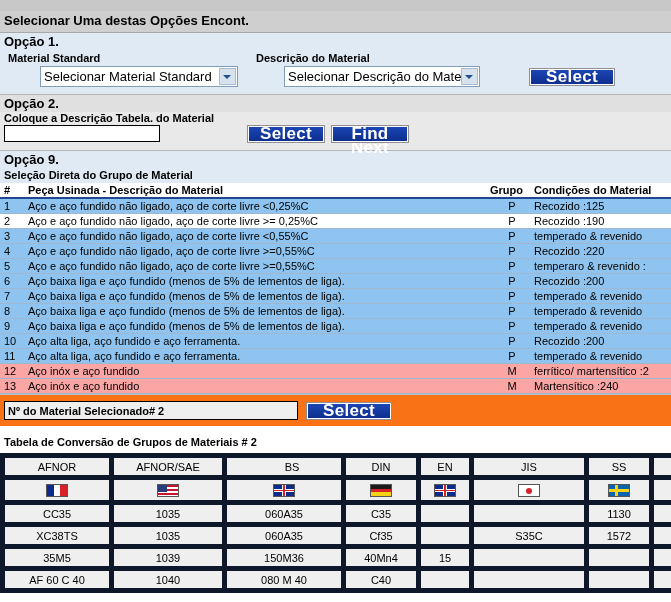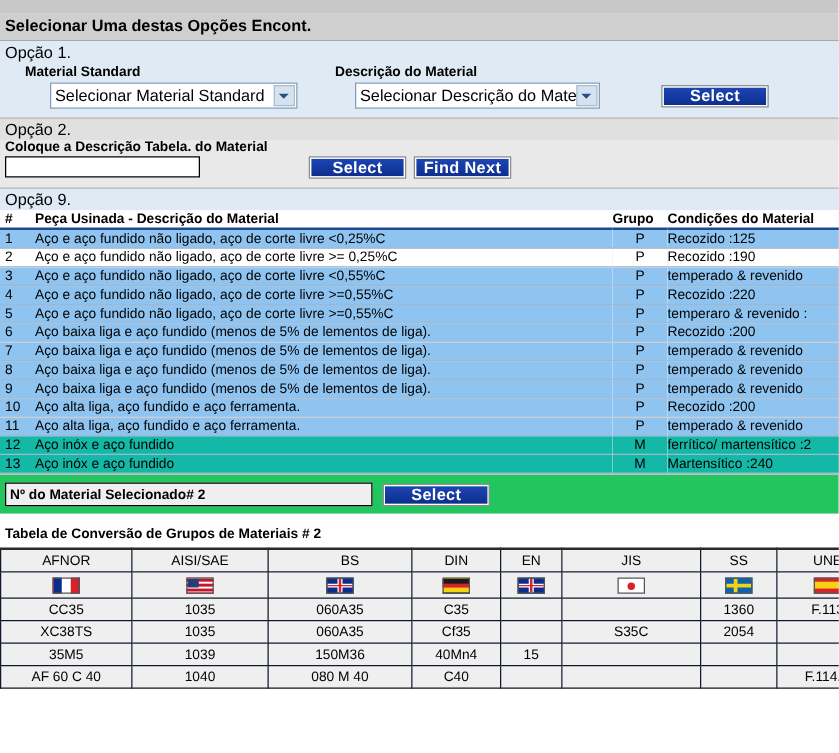--- a/index.html
+++ b/index.html
@@ -30,21 +30,21 @@
     border-bottom: 1px solid #a8a8a8;
   }
 
   
   .section-opt1 { background: #dfeaf4; padding: 0 0 4px 0; }
   .section-opt2 { background: #e9e9e9; padding: 0 0 4px 0; }
   .section-opt3 { background: #dfeaf4; padding: 0 0 0 0; }
 
   .opt-head {
     font-size: 13px;
-    font-weight: normal;
+    font-weight: bold;
     padding: 1px 4px 1px 4px;
   }
   .opt1-head { background: #dfeaf4; }
   .opt2-head { background: #e0e0e0; border-top: 1px solid #b5b5b5;}
   .opt3-head { background: #dfeaf4; border-top: 1px solid #b5b5b5;}
 
   .fieldlabel {
     font-size: 11px;
     font-weight: bold;
     padding: 0 0 1px 4px;
@@ -52,21 +52,20 @@
 
   
   .opt1-row {
     display: flex;
     align-items: center;
     padding: 0 0 3px 4px;
   }
   .opt1-labels {
     display: flex;
     padding: 2px 0 1px 4px;
-    margin-left: 12px;
   }
   .lbl-matstd { width: 244px; }
 
   .sel {
     position: relative;
     box-sizing: border-box;
     height: 21px;
     background: #ffffff;
     border: 1px solid #7f9db9;
     font-family: "Liberation Sans", sans-serif;
@@ -96,21 +95,21 @@
     border-top: 4px solid #21518c;
   }
 
   
   .btn {
     display: inline-block;
     box-sizing: border-box;
     background: #13389e;
     background: linear-gradient(#1c46b4, #0d2e8e);
     color: #ffffff;
-    font-size: 13px;
+    font-size: 17px;
     font-weight: bold;
     text-align: center;
     border: 1px solid #ffffff;
     outline: 1px solid #8f8f8f;
     height: 16px;
     line-height: 14px;
     letter-spacing: .3px;
   }
   .btn-select-1 { width: 84px; margin-left: 50px; }
   .btn-select-2 { width: 76px; }
@@ -163,29 +162,29 @@
     border-bottom: 1px solid #9fb8cf;
     white-space: nowrap;
     overflow: hidden;
   }
   .c-num   { width: 24px; padding-left: 4px !important; }
   .c-desc  { width: 462px; }
   .c-grp   { width: 44px; text-align: center; }
   .c-cond  { width: 141px; }
   tr.sel-blue td { background: #8fc4f0; }
   tr.sel-white td { background: #ffffff; }
-  tr.sel-yellow td { background: #14b8a6; }
+  tr.sel-yellow td { background: #fca5a5; }
 
   .tblwrap { background: #dfeaf4; }
 
   
   .selnum-row {
     display: flex;
     align-items: center;
-    background: #22c55e;
+    background: #f97316;
     padding: 6px 0 6px 4px;
     border-top: 1px solid #c0c0c0;
   }
   .selnum-input {
     box-sizing: border-box;
     width: 294px;
     height: 19px;
     background: #efefef;
     border: 1px solid #000000;
     font-size: 11px;
@@ -202,21 +201,21 @@
     padding: 10px 0 5px 4px;
   }
   table.conv {
     width: 671px;
     border-collapse: collapse;
     font-size: 11px;
     table-layout: fixed;
     border-top: 2px solid #2b2b2b;
   }
   table.conv th, table.conv td {
-    border: 1px solid #0f172a;
+    border: 5px solid #0f172a;
     text-align: center;
     height: 17px;
     background: #efefef;
     font-weight: normal;
     padding: 0;
     overflow: hidden;
     white-space: nowrap;
     margin-left: 28px;
   }
   table.conv tr.flagrow td { height: 20px; }
@@ -293,20 +292,21 @@
     <input class="txtinput" type="text" value="" style="">
     <div class="opt2-buttons">
       <div class="btn btn-select-2">Select</div>
       <div class="btn btn-findnext">Find Next</div>
     </div>
   </div>
 </div>
 
 <div class="section-opt3">
   <div class="opt-head opt3-head">Opção 9.</div>
+  <div class="subhead">Seleção Direta do Grupo de Material</div>
   <div class="tblwrap">
     <table class="mat">
       <thead>
         <tr>
           <th class="c-num">#</th>
           <th class="c-desc">Peça Usinada - Descrição do Material</th>
           <th class="c-grp">Grupo</th>
           <th class="c-cond">Condições do Material</th>
         </tr>
       </thead>
@@ -397,21 +397,21 @@
 <div class="selnum-row">
   <input class="selnum-input" type="text" value="Nº do Material Selecionado# 2" style="">
   <div class="btn btn-select-3">Select</div>
 </div>
 
 <div class="conv-title">Tabela de Conversão de Grupos de Materiais # 2</div>
 <table class="conv">
   <thead>
     <tr>
         <th style="width: 104px;">AFNOR</th>
-        <th style="width: 108px;">AISI/SAE</th>
+        <th style="width: 108px;">AFNOR/SAE</th>
         <th style="width: 98px; padding-left: 16px;">BS</th>
         <th style="width: 70px;">DIN</th>
         <th style="width: 48px;">EN</th>
         <th style="width: 110px;">JIS</th>
         <th style="width: 60px;">SS</th>
         <th style="width: 80px;">UNE</th>
       </tr>
     <tr class="flagrow">
         <td><span class="flag flag-fr"></span></td>
         <td><span class="flag flag-us"></span></td>
@@ -424,31 +424,31 @@
       </tr>
   </thead>
   <tbody>
       <tr>
         <td>CC35</td>
         <td>1035</td>
         <td>060A35</td>
         <td>C35</td>
         <td></td>
         <td></td>
-        <td>1360</td>
+        <td>1130</td>
         <td>F.113</td>
       </tr>
       <tr>
         <td>XC38TS</td>
         <td>1035</td>
         <td>060A35</td>
         <td>Cf35</td>
         <td></td>
         <td>S35C</td>
-        <td>2054</td>
+        <td>1572</td>
         <td></td>
       </tr>
       <tr>
         <td>35M5</td>
         <td>1039</td>
         <td>150M36</td>
         <td>40Mn4</td>
         <td>15</td>
         <td></td>
         <td></td>

